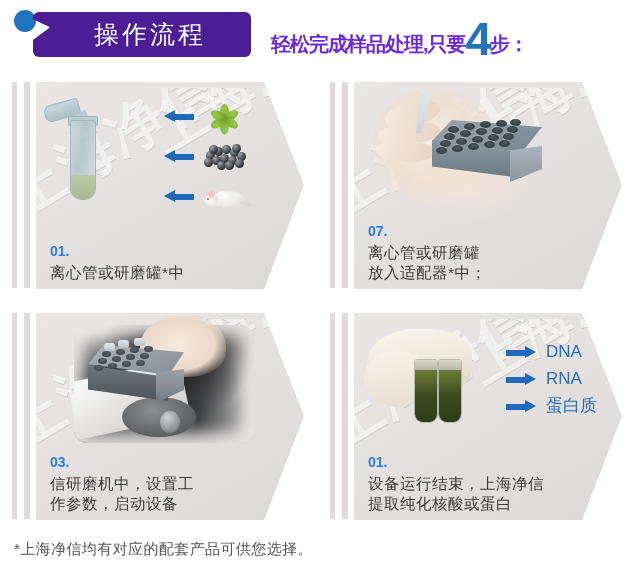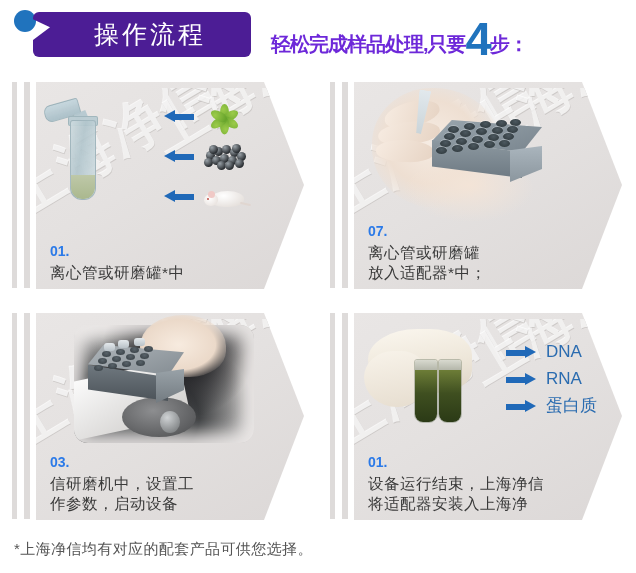--- a/index.html
+++ b/index.html
@@ -538,21 +538,21 @@
                 <div class="shaft"></div>
                 <div class="head"></div>
               </div>
             <div class="lbl">蛋白质</div>
           </div>
         </div>
 
         <div class="cap">
           <div class="num">01.</div>
           <div class="line">设备运行结束，上海净信</div>
-          <div class="line">将适配器安装入上海净</div>
+          <div class="line">提取纯化核酸或蛋白</div>
         </div>
       </div>
     </div>
 
   </div>
 
   <div class="footer">*上海净信均有对应的配套产品可供您选择。</div>
 
 </div>
 

